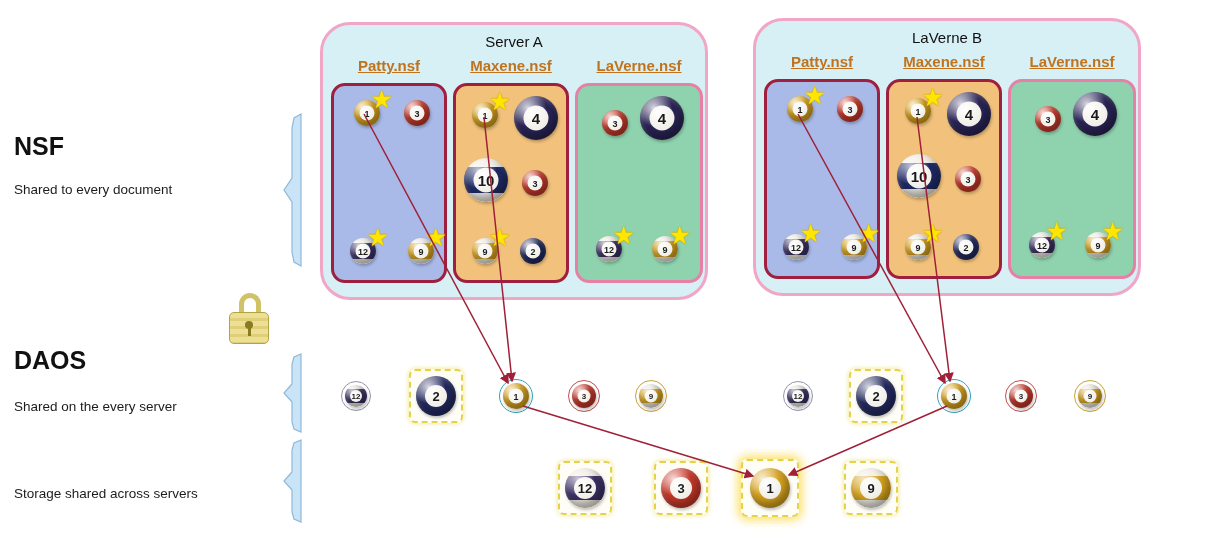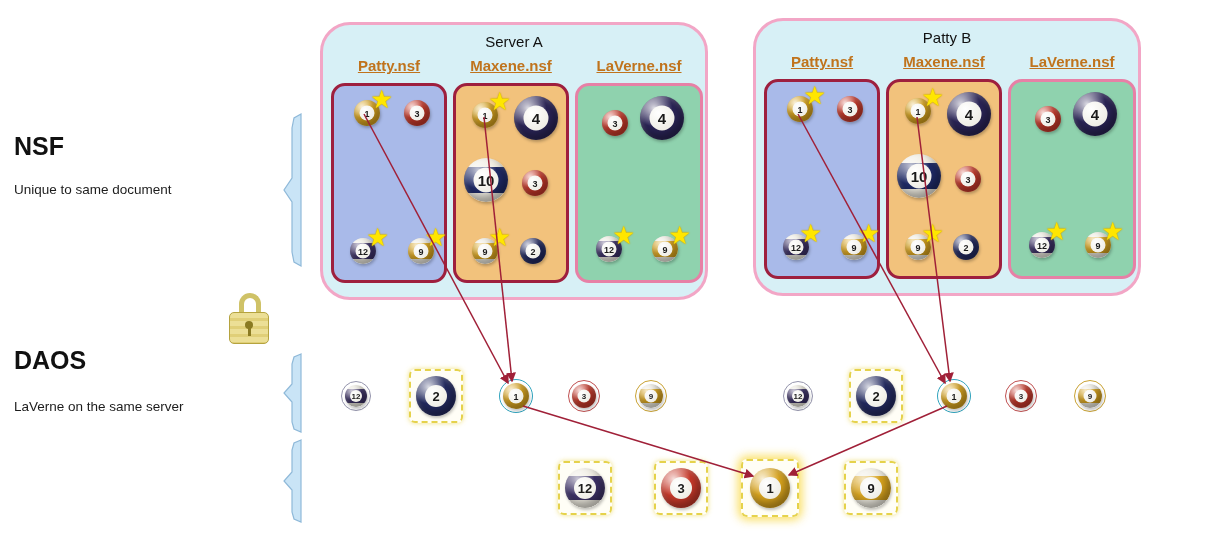--- a/index.html
+++ b/index.html
@@ -42,23 +42,24 @@
            width:8px;height:8px;border-radius:50%;background:#8a7a22;}
   .keyhole:after{content:"";position:absolute;left:2.5px;top:6px;width:3px;height:9px;background:#8a7a22;}
   svg.overlay{position:absolute;left:0;top:0;pointer-events:none;z-index:60;}
 </style>
 </head>
 <body>
 
 <div id="canvas">
 
   <div class="sec-title" style="left:14px;top:132px">NSF</div>
-  <div class="sec-sub" style="left:14px;top:182px">Unique to same document</div>
+  <div class="sec-sub" style="left:14px;top:182px">Shared to every document</div>
   <div class="sec-title" style="left:14px;top:346px">DAOS</div>
-  <div class="sec-sub" style="left:14px;top:399px">LaVerne on the same server</div>
+  <div class="sec-sub" style="left:14px;top:399px">Shared on the every server</div>
+  <div class="sec-sub" style="left:14px;top:486px">Storage shared across servers</div>
 
   <svg class="abs" style="left:281px;top:112px" width="22" height="156">
     <polygon points="20,2 13,6 11,16 11,66 3,78 11,90 11,140 13,150 20,154" fill="#c9e4f6" stroke="#8fb9d9" stroke-width="1.2"></polygon>
   </svg>
   <svg class="abs" style="left:281px;top:352px" width="22" height="82">
     <polygon points="20,2 13,5 11,12 11,32 3,41 11,50 11,70 13,77 20,80" fill="#c9e4f6" stroke="#8fb9d9" stroke-width="1.2"></polygon>
   </svg>
   <svg class="abs" style="left:281px;top:438px" width="22" height="86">
     <polygon points="20,2 13,5 11,12 11,34 3,43 11,52 11,74 13,81 20,84" fill="#c9e4f6" stroke="#8fb9d9" stroke-width="1.2"></polygon>
   </svg>
@@ -141,21 +142,21 @@
           <span class="num" style="height: 15px; width: 15px; font-size: 9px;">12</span>
           <span class="star" style="font-size: 25px; top: -12.87px; right: -12.87px;">★</span>
         </div>
         <div class="ball" style="height: 26px; width: 26px; background: radial-gradient(circle at 32% 28%, rgba(255, 255, 255, 0.75), rgba(255, 255, 255, 0) 42%), linear-gradient(rgb(239, 236, 225) 0%, rgb(239, 236, 225) 20%, rgb(217, 164, 30) 20%, rgb(217, 164, 30) 80%, rgb(239, 236, 225) 80%); left: 74px; top: 150px;">
           <span class="num" style="height: 15px; width: 15px; font-size: 9px;">9</span>
           <span class="star" style="font-size: 25px; top: -12.87px; right: -12.87px;">★</span>
         </div>
       </div>
     </div>
     <div class="server-box" style="left: 753px; top: 18px;">
-      <div class="server-title">Patty B</div>
+      <div class="server-title">LaVerne B</div>
       <div class="db-label" style="left: 8px; width: 116px;">Patty.nsf</div>
       <div class="db-box" style="left: 8px; width: 116px; border-color: rgb(158, 31, 62); background: rgb(169, 186, 233);">
         <div class="ball" style="height: 26px; width: 26px; background: radial-gradient(circle at 32% 28%, rgba(255, 255, 255, 0.85), rgba(255, 255, 255, 0) 42%), rgb(217, 164, 30); left: 20px; top: 14px;">
           <span class="num" style="height: 15px; width: 15px; font-size: 9px;">1</span>
           <span class="star" style="font-size: 25px; top: -12.87px; right: -12.87px;">★</span>
         </div>
         <div class="ball" style="height: 26px; width: 26px; background: radial-gradient(circle at 32% 28%, rgba(255, 255, 255, 0.85), rgba(255, 255, 255, 0) 42%), rgb(200, 57, 42); left: 70px; top: 14px;">
           <span class="num" style="height: 15px; width: 15px; font-size: 9px;">3</span>
         </div>
         <div class="ball" style="height: 26px; width: 26px; background: radial-gradient(circle at 32% 28%, rgba(255, 255, 255, 0.75), rgba(255, 255, 255, 0) 42%), linear-gradient(rgb(239, 236, 225) 0%, rgb(239, 236, 225) 20%, rgb(60, 49, 102) 20%, rgb(60, 49, 102) 80%, rgb(239, 236, 225) 80%); left: 16px; top: 152px;">

